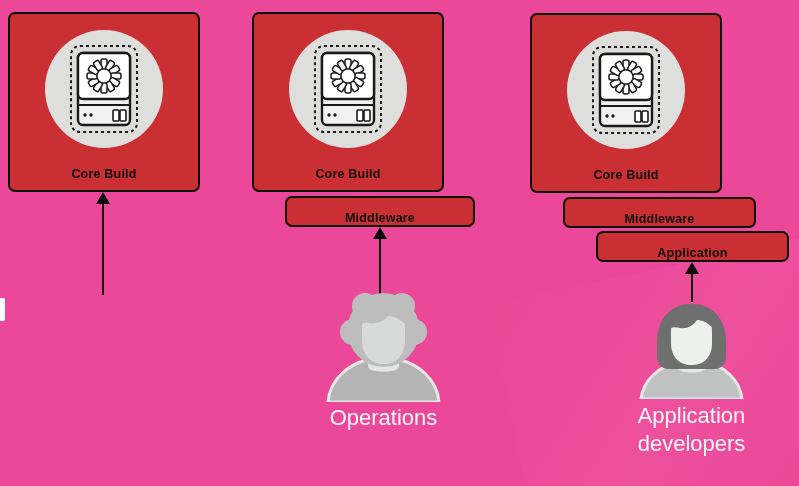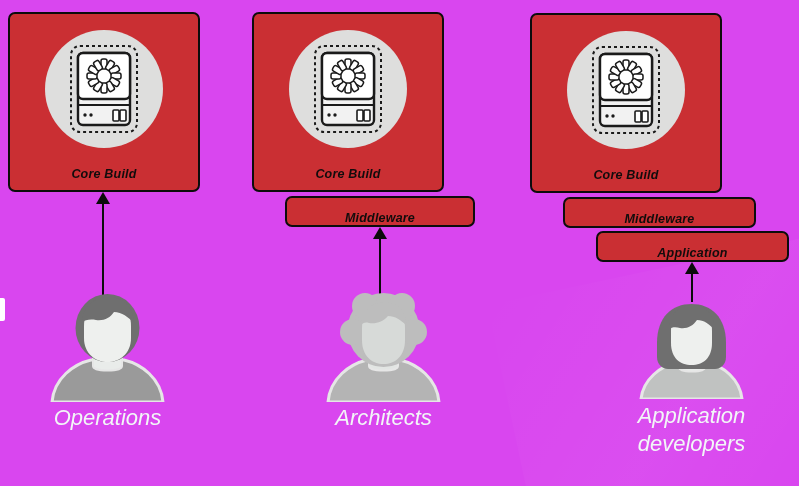--- a/index.html
+++ b/index.html
@@ -5,23 +5,22 @@
   html,body{margin:0;padding:0;}
   body{
     width:799px;height:486px;
     background:#053d52;
     font-family:"Liberation Sans", sans-serif;
     overflow:hidden;
   }
   #stage{
     position:relative;
     width:799px;height:486px;
-    background:#d946ef;
+    background:#ec4899;
     overflow:hidden;
-    font-style:italic;
   }
   
   .corner-sheen{
     position:absolute;
     right:-60px;bottom:-120px;
     width:340px;height:340px;
     background:linear-gradient(135deg, rgba(255,255,255,0.00) 0%, rgba(255,255,255,0.045) 45%, rgba(255,255,255,0.00) 75%);
     transform:rotate(-12deg);
     pointer-events:none;
   }
@@ -134,35 +133,20 @@
       </svg>
     </div>
     <div class="card-label">Core Build</div>
   </div>
 
   <div class="arrow" style="left:95px;top:192px;width:16px;height:103px;">
     <div class="head"></div>
     <div class="shaft"></div>
   </div>
 
-  <div class="person" style="left:44px;top:292px;">
-    <svg width="127" height="110" viewBox="0 0 127 110">
-
-      <path d="M8 110 C10 86 30 72 47 68 L80 68 C97 72 117 86 119 110 Z" fill="#9a9a9a" stroke="#e6e6e6" stroke-width="3"></path>
-
-      <path d="M49 50 L49 74 C49 80 78 80 78 74 L78 50 Z" fill="#e9ecea" stroke="#e6e6e6" stroke-width="2"></path>
-
-      <ellipse cx="63.5" cy="36" rx="32" ry="34" fill="#6f6f6f"></ellipse>
-
-      <path d="M40 34 C40 16 52 8 63.5 8 C75 8 87 16 87 34 L87 46 C87 62 75 70 63.5 70 C52 70 40 62 40 46 Z" fill="#eef0ee"></path>
-
-      <path d="M38 30 C40 12 52 5 64 5 C78 5 89 13 90 31 C84 25 78 20 70 20 C66 26 60 29 52 28 C46 27 41 28 38 30 Z" fill="#6f6f6f"></path>
-    </svg>
-    <div class="person-label" style="top:112px;width:220px;">Operations</div>
-  </div>
 
   <div class="card strip-card" style="left:285px;top:196px;width:190px;height:31px;">
     <div class="card-label">Middleware</div>
   </div>
 
   <div class="card core-card" style="left:252px;top:12px;width:192px;height:180px;">
     <div class="icon-disc">
       <svg width="72" height="92" viewBox="0 0 72 92">
         <rect x="3" y="3" width="66" height="86" rx="9" fill="none" stroke="#1a1a1a" stroke-width="2" stroke-dasharray="3 3"></rect>
         <rect x="10" y="10" width="52" height="72" rx="5" fill="#f2f2f2" stroke="#1a1a1a" stroke-width="2.4"></rect>
@@ -204,21 +188,21 @@
       <path d="M49 50 L49 74 C49 80 78 80 78 74 L78 50 Z" fill="#e2e5e3" stroke="#e6e6e6" stroke-width="2"></path>
 
       <ellipse cx="63.5" cy="38" rx="36" ry="37" fill="#bdbdbd"></ellipse>
       <circle cx="33" cy="40" r="13" fill="#bdbdbd"></circle>
       <circle cx="94" cy="40" r="13" fill="#bdbdbd"></circle>
       <circle cx="45" cy="14" r="13" fill="#bdbdbd"></circle>
       <circle cx="82" cy="14" r="13" fill="#bdbdbd"></circle>
       <path d="M42 36 C42 20 52 12 63.5 12 C75 12 85 20 85 36 L85 48 C85 64 75 72 63.5 72 C52 72 42 64 42 48 Z" fill="#d7dad8"></path>
       <path d="M41 33 C43 18 53 10 64 10 C76 10 86 18 87 34 C81 28 75 24 68 24 C63 30 56 32 49 31 C45 30 43 31 41 33 Z" fill="#bdbdbd"></path>
     </svg>
-    <div class="person-label" style="top:112px;width:220px;">Architects</div>
+    <div class="person-label" style="top:112px;width:220px;">Operations</div>
   </div>
 
   <div class="card strip-card" style="left:596px;top:231px;width:193px;height:31px;">
     <div class="card-label">Application</div>
   </div>
 
   <div class="card strip-card" style="left:563px;top:197px;width:193px;height:31px;">
     <div class="card-label">Middleware</div>
   </div>
 

